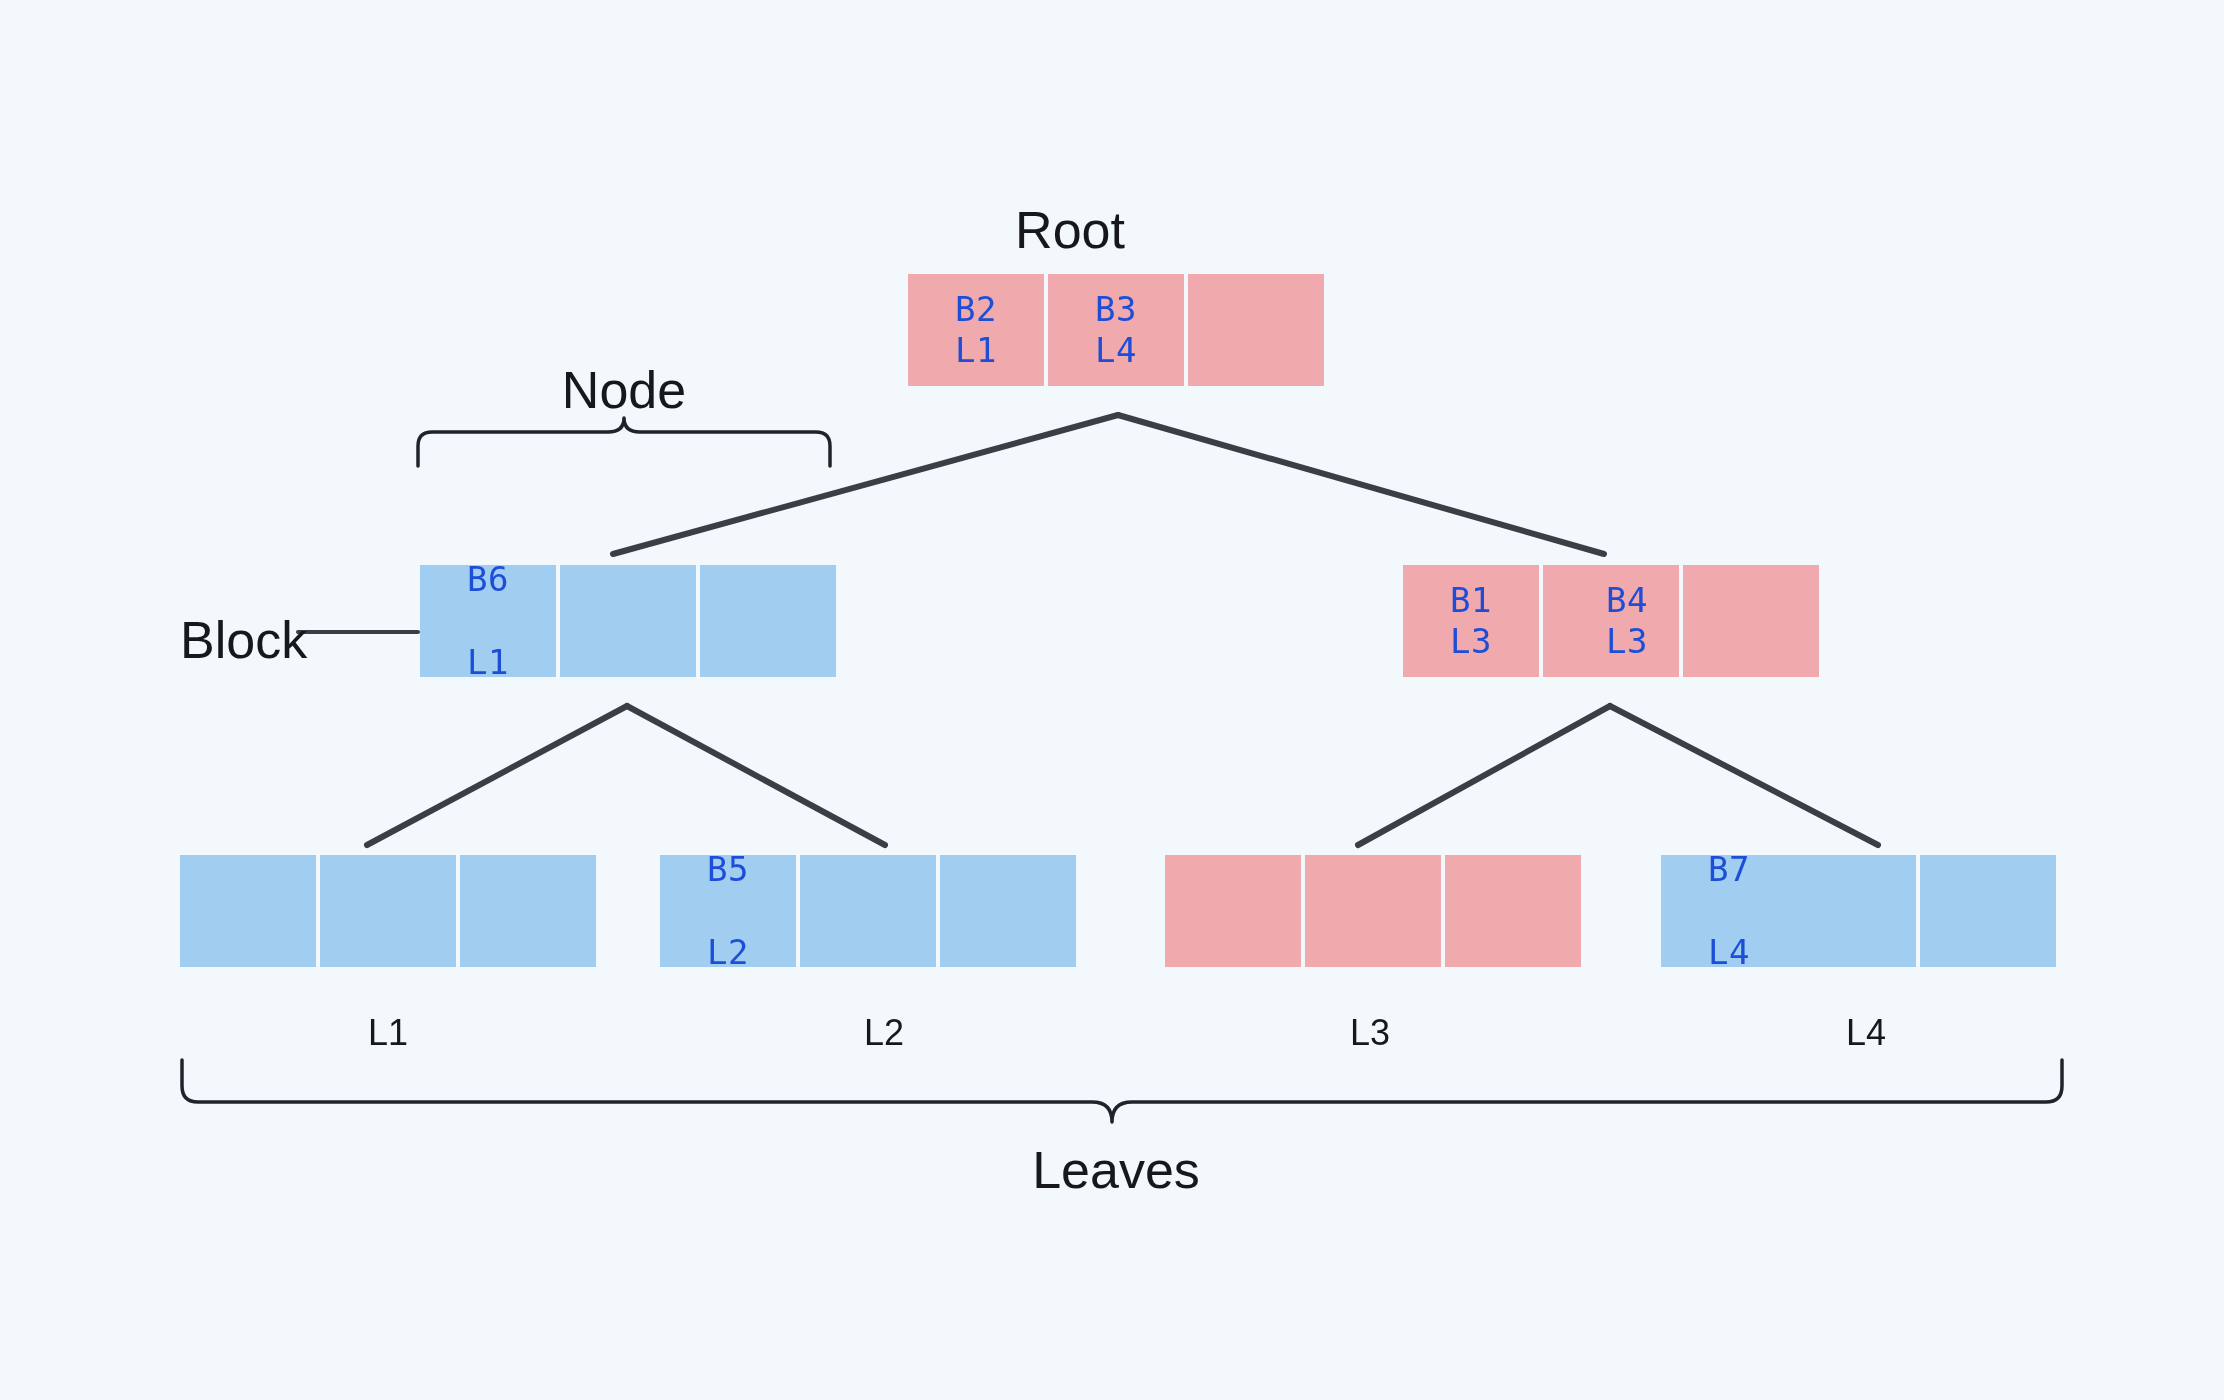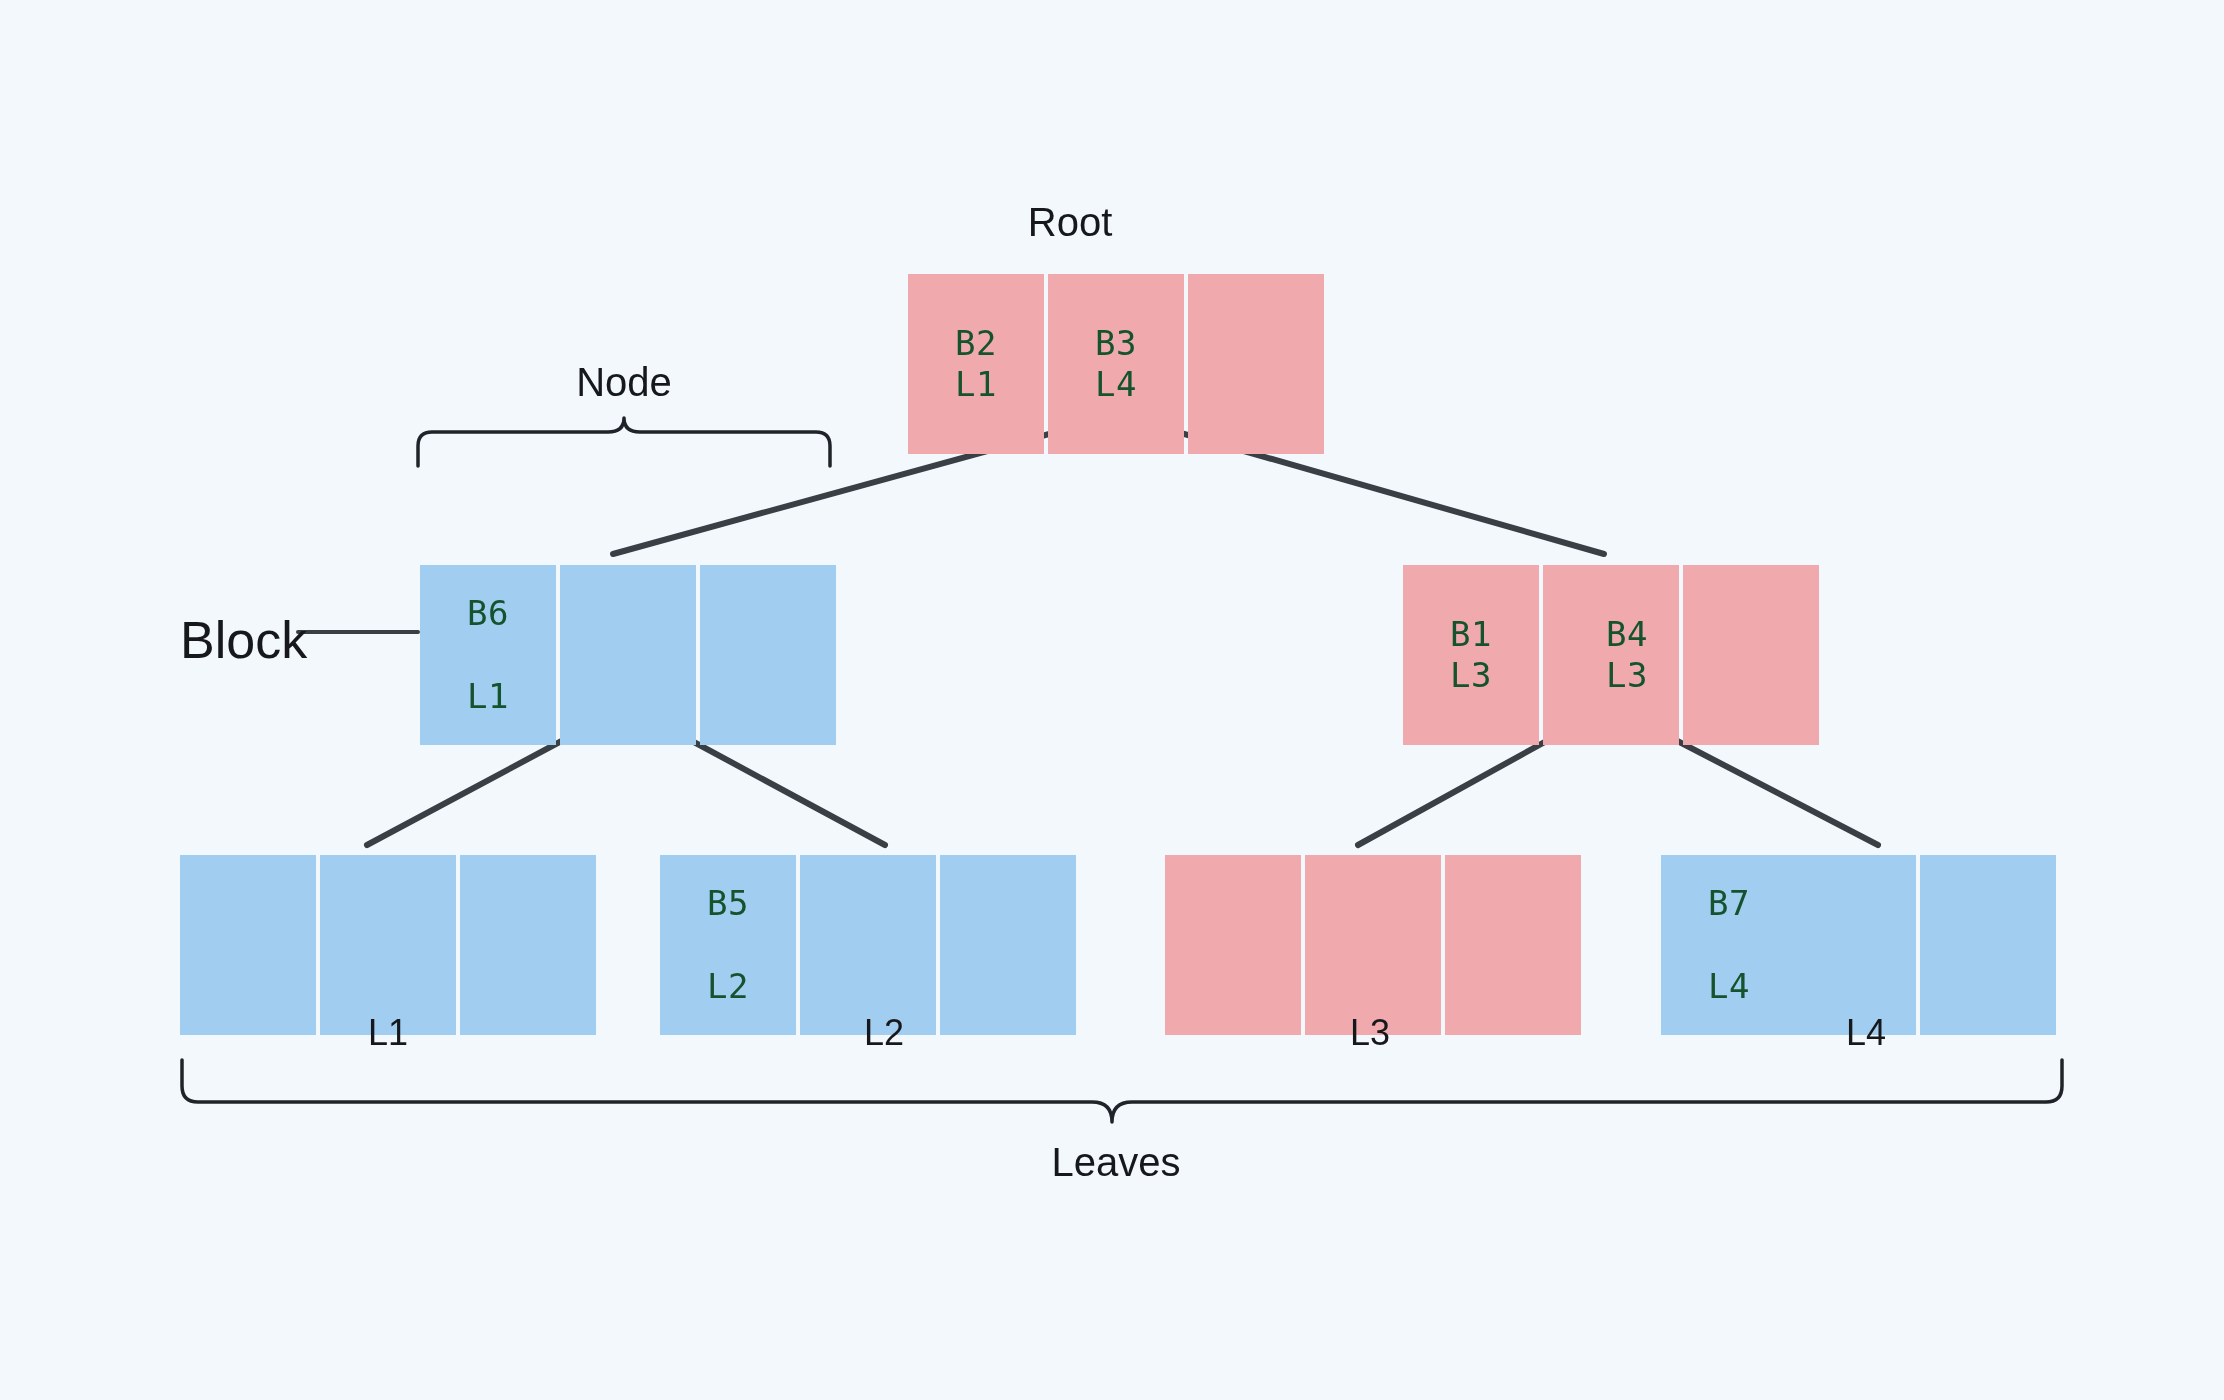--- a/index.html
+++ b/index.html
@@ -23,43 +23,43 @@
     position: absolute;
     left: 0;
     top: 0;
     width: 2224px;
     height: 1400px;
     pointer-events: none;
   }
   .cell {
     position: absolute;
     width: 136px;
-    height: 180px;
+    height: 112px;
     box-sizing: border-box;
     display: flex;
     flex-direction: column;
     align-items: center;
     justify-content: center;
     font-family: "DejaVu Sans Mono", monospace;
     font-size: 34px;
     line-height: 1.22;
-    color: #14532d;
+    color: #1d4ed8;
     letter-spacing: 0.5px;
   }
   .cell.blue  { background: #a1cdf0; gap: 41px; }
   .cell.pink  { background: #f0a9ad; }
   .cell .ln   { display: block; white-space: pre; }
 
   .lbl {
     position: absolute;
     color: #16181c;
     font-family: "Liberation Sans", sans-serif;
     white-space: nowrap;
   }
-  .lbl.big { font-size: 40px; }
+  .lbl.big { font-size: 52px; }
   .lbl.med { font-size: 52px; }
   .lbl.grp { font-size: 36px; }
 </style>
 </head>
 <body>
 
 <div id="stage">
 
   <svg class="edges" viewBox="0 0 2224 1400">
 

